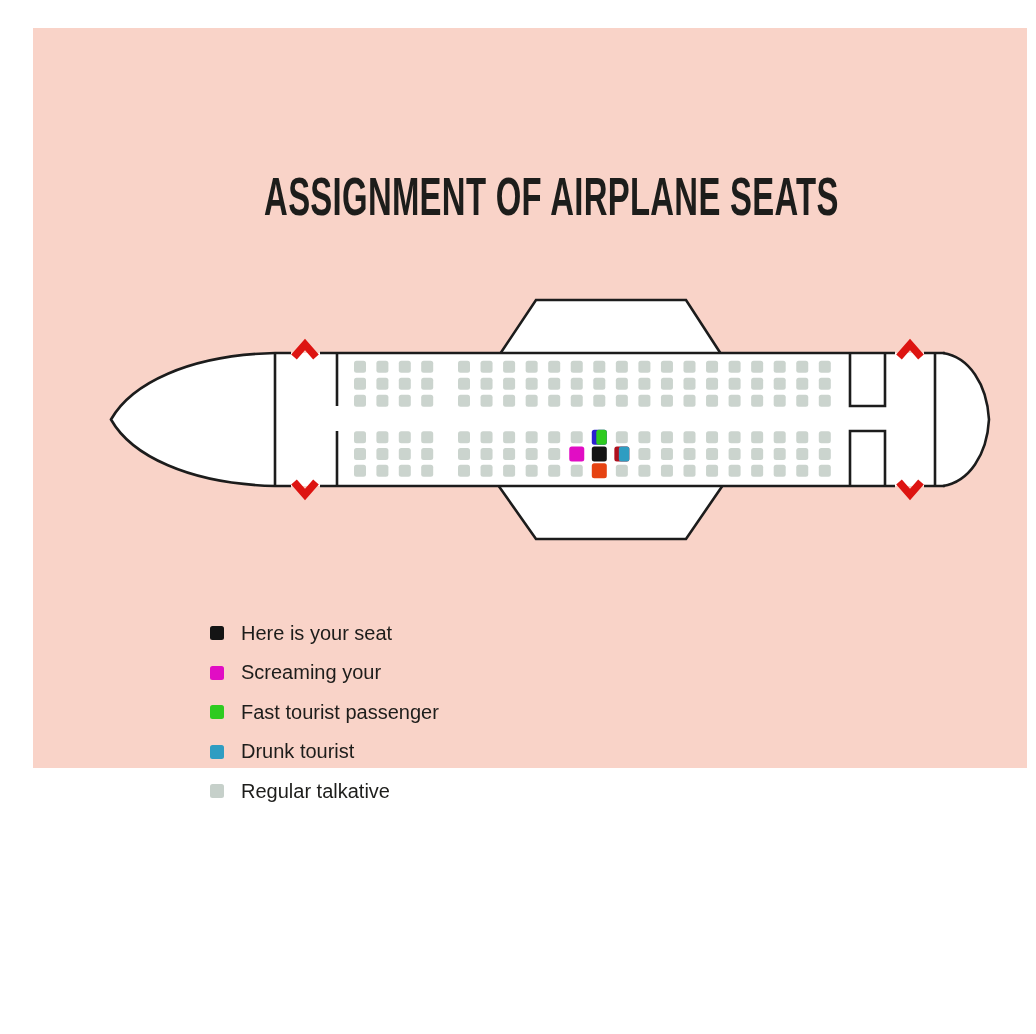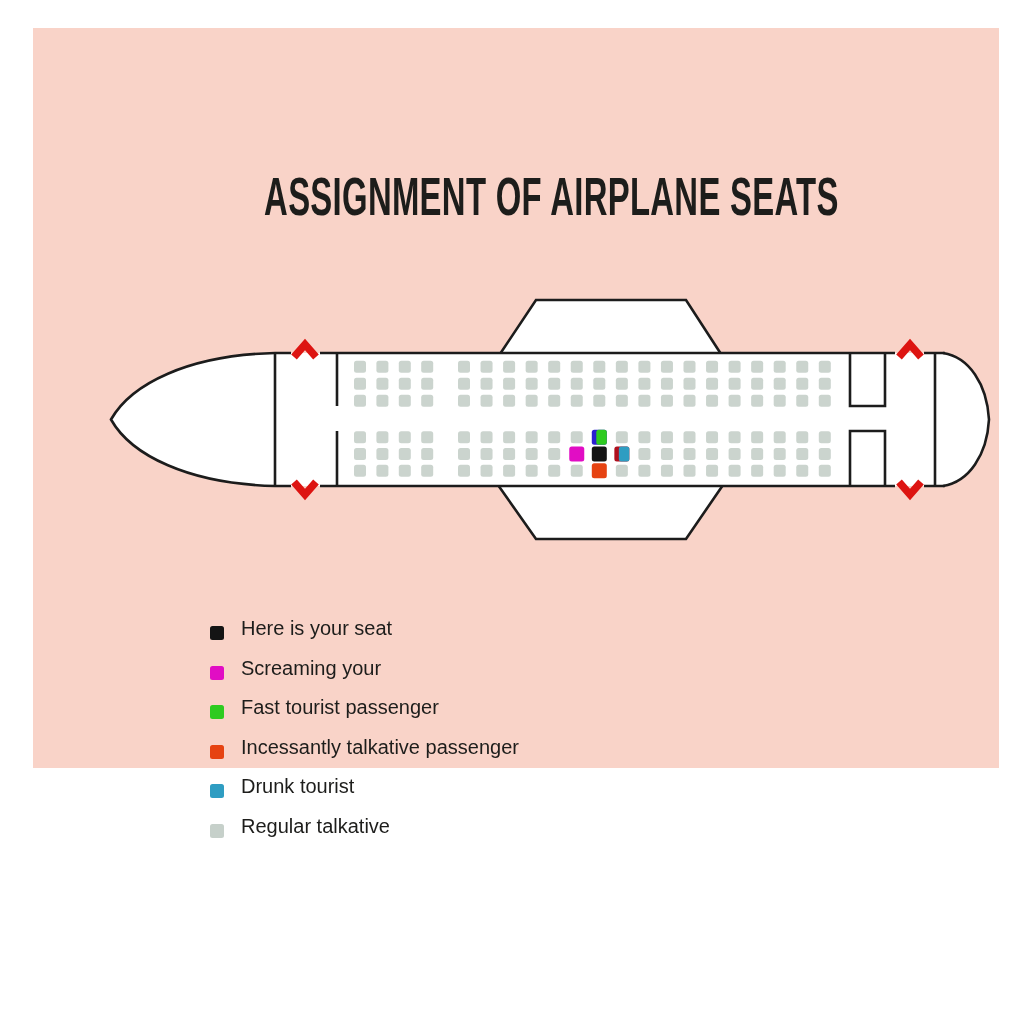--- a/index.html
+++ b/index.html
@@ -9,20 +9,21 @@
     height: 1034px;
     background: #ffffff;
     overflow: hidden;
     font-family: "Liberation Sans", sans-serif;
   }
   .poster {
     position: absolute;
     left: 33px; top: 28px;
     width: 966px; height: 740px;
     background: var(--poster-bg, #f9d3c8);
+    padding-left: 28px;
   }
   .title-wrap {
     position: absolute;
     left: 0; top: 142px;
     width: 1036px;
     text-align: center;
   }
   .title-wrap h1 {
     display: inline-block;
     margin: 0;
@@ -57,21 +58,21 @@
     fill: none;
     stroke-linejoin: miter;
   }
   .legend {
     position: absolute;
     left: 177px; top: 598px;
     display: flex;
     flex-direction: column;
     gap: 25.5px;
   }
-  .legend-row { display: flex; align-items: flex-end; height: 14px; }
+  .legend-row { display: flex; align-items: center; height: 14px; }
   .legend-swatch {
     width: 14px; height: 14px;
     border-radius: 2.5px;
     flex: 0 0 auto;
   }
   .legend-label {
     margin-left: 17px;
     font-size: 20px;
     color: var(--ink, #1d1d1b);
     white-space: nowrap;
@@ -254,24 +255,20 @@
       <div class="legend-row">
         <span class="legend-swatch" style="background: rgb(225, 13, 196);"></span>
         <span class="legend-label">Screaming your</span>
       </div>
 
       <div class="legend-row">
         <span class="legend-swatch" style="background: rgb(46, 203, 32);"></span>
         <span class="legend-label">Fast tourist passenger</span>
       </div>
 
-      <div class="legend-row">
-        <span class="legend-swatch" style="background: rgb(230, 67, 18);"></span>
-        <span class="legend-label">Incessantly talkative passenger</span>
-      </div>
 
       <div class="legend-row">
         <span class="legend-swatch" style="background: rgb(47, 157, 194);"></span>
         <span class="legend-label">Drunk tourist</span>
       </div>
 
       <div class="legend-row">
         <span class="legend-swatch" style="background: rgb(198, 208, 202);"></span>
         <span class="legend-label">Regular talkative</span>
       </div>

